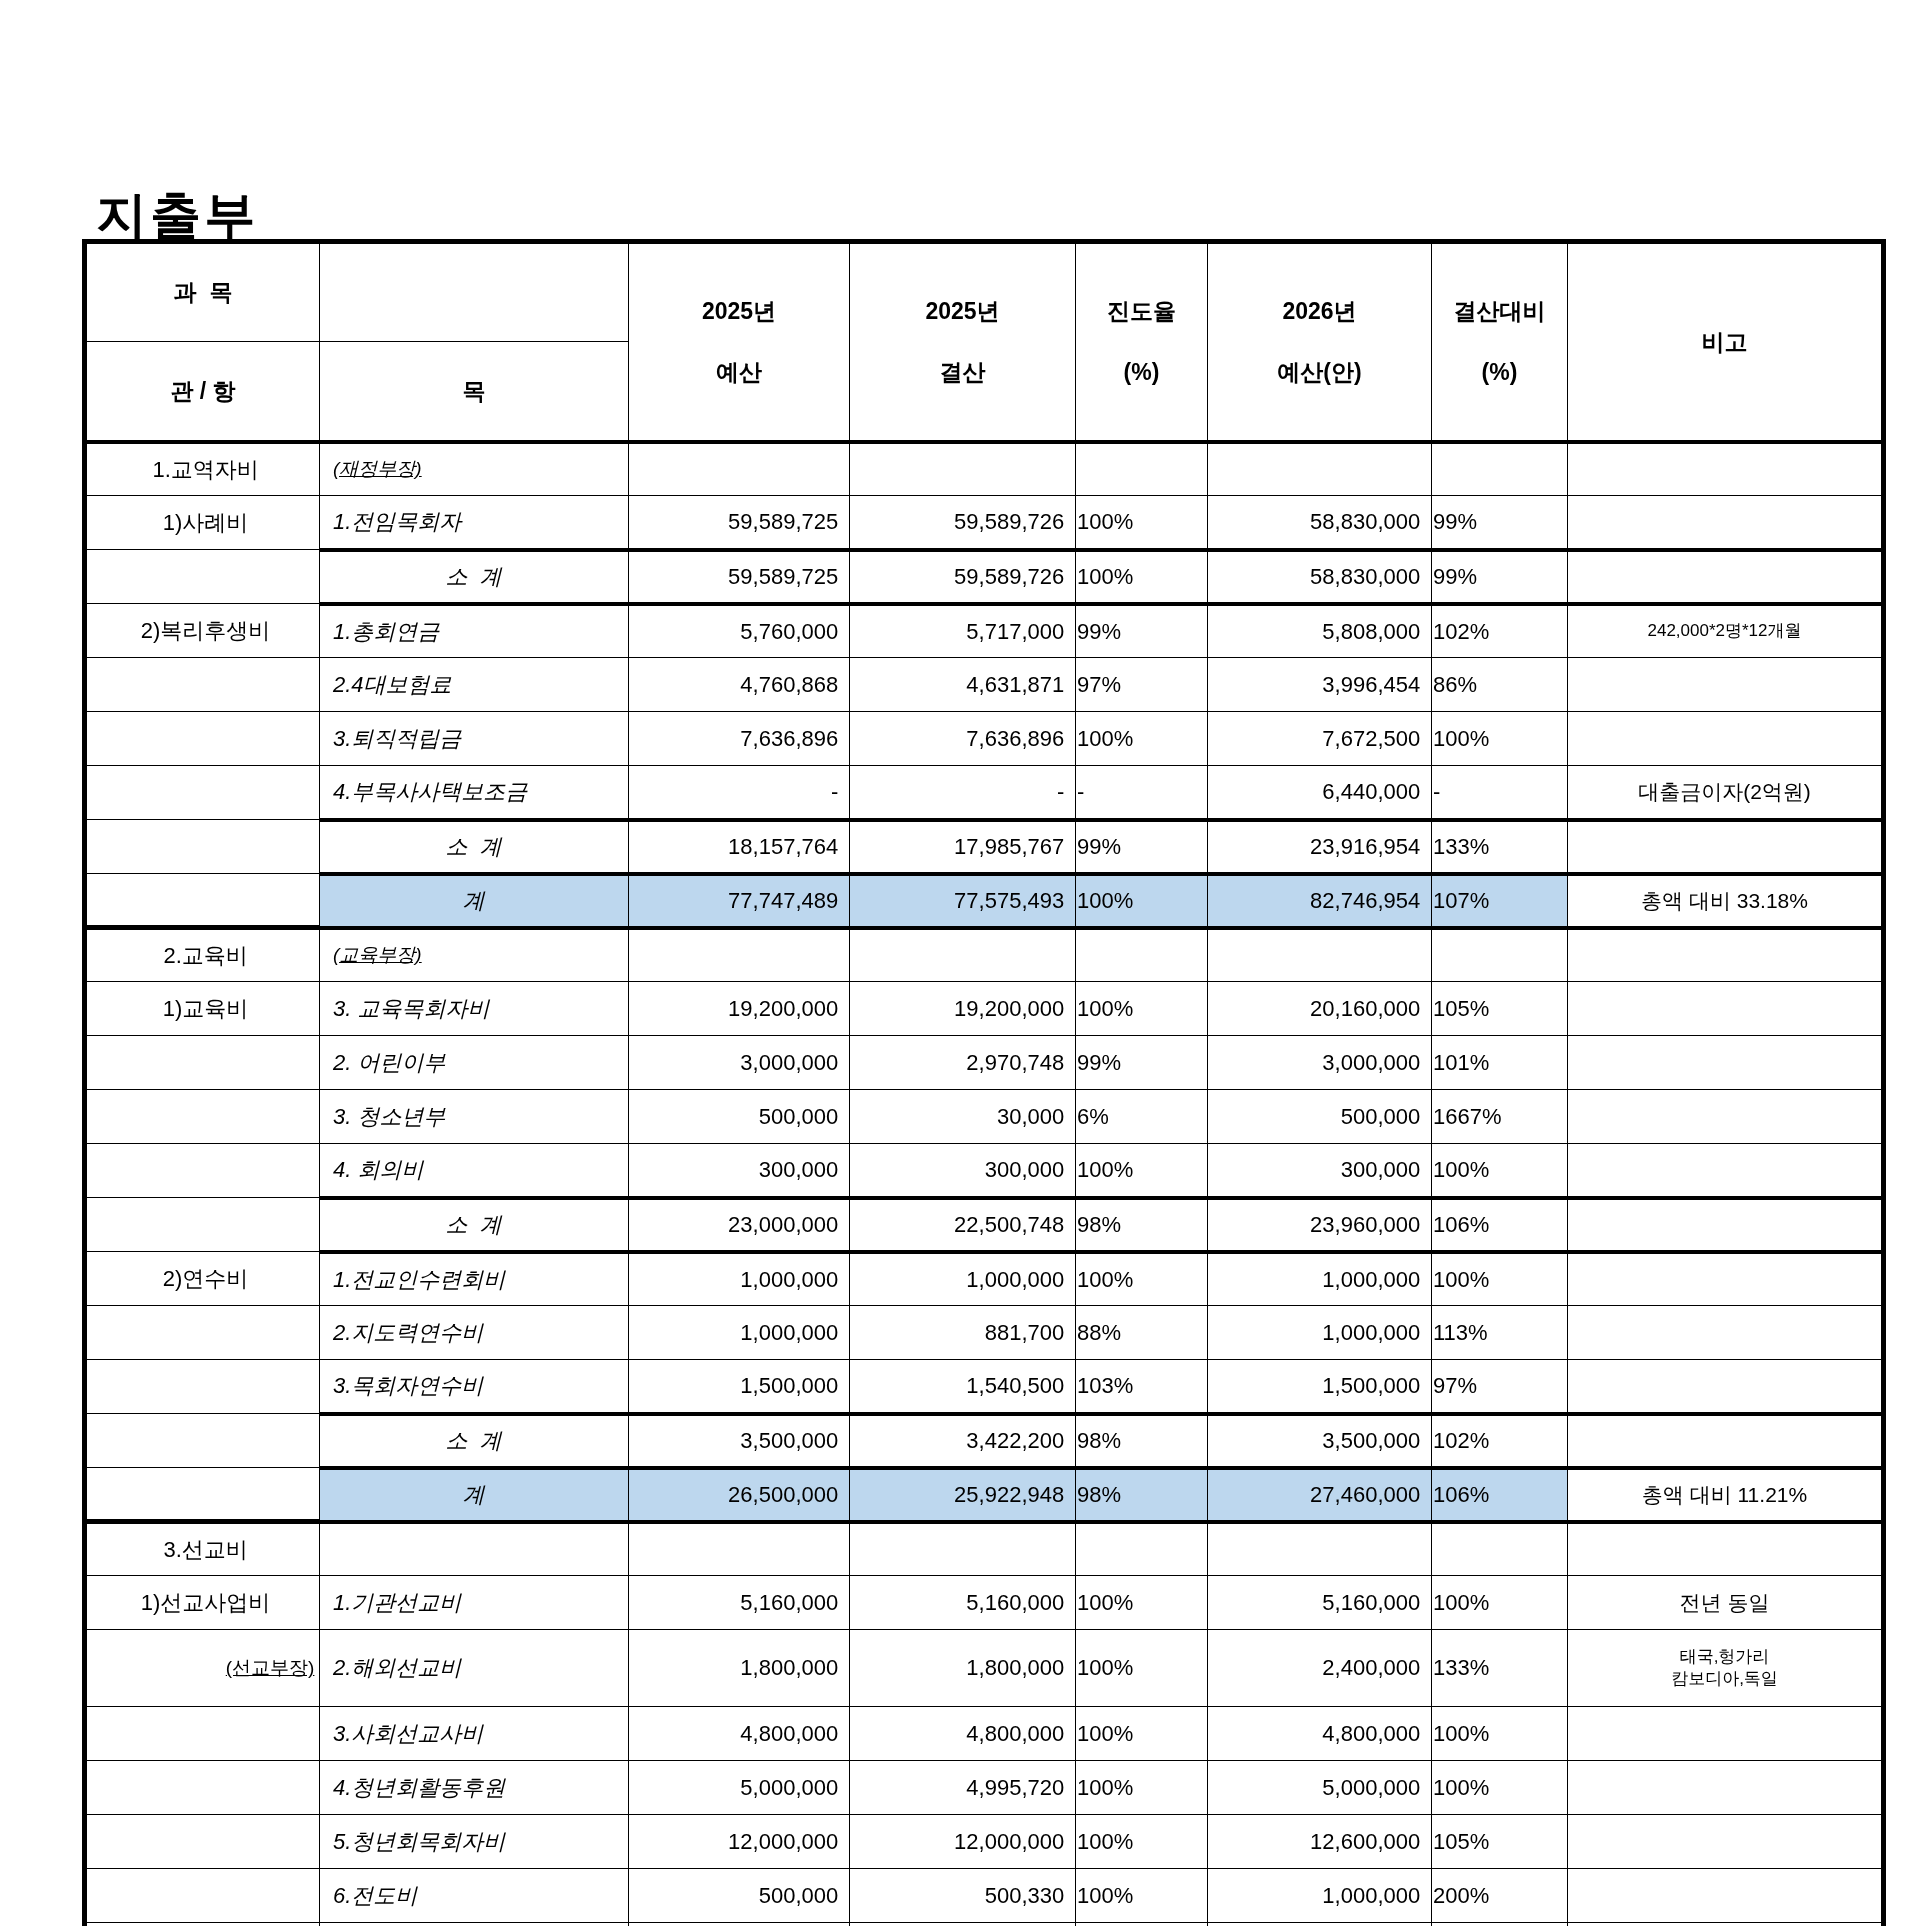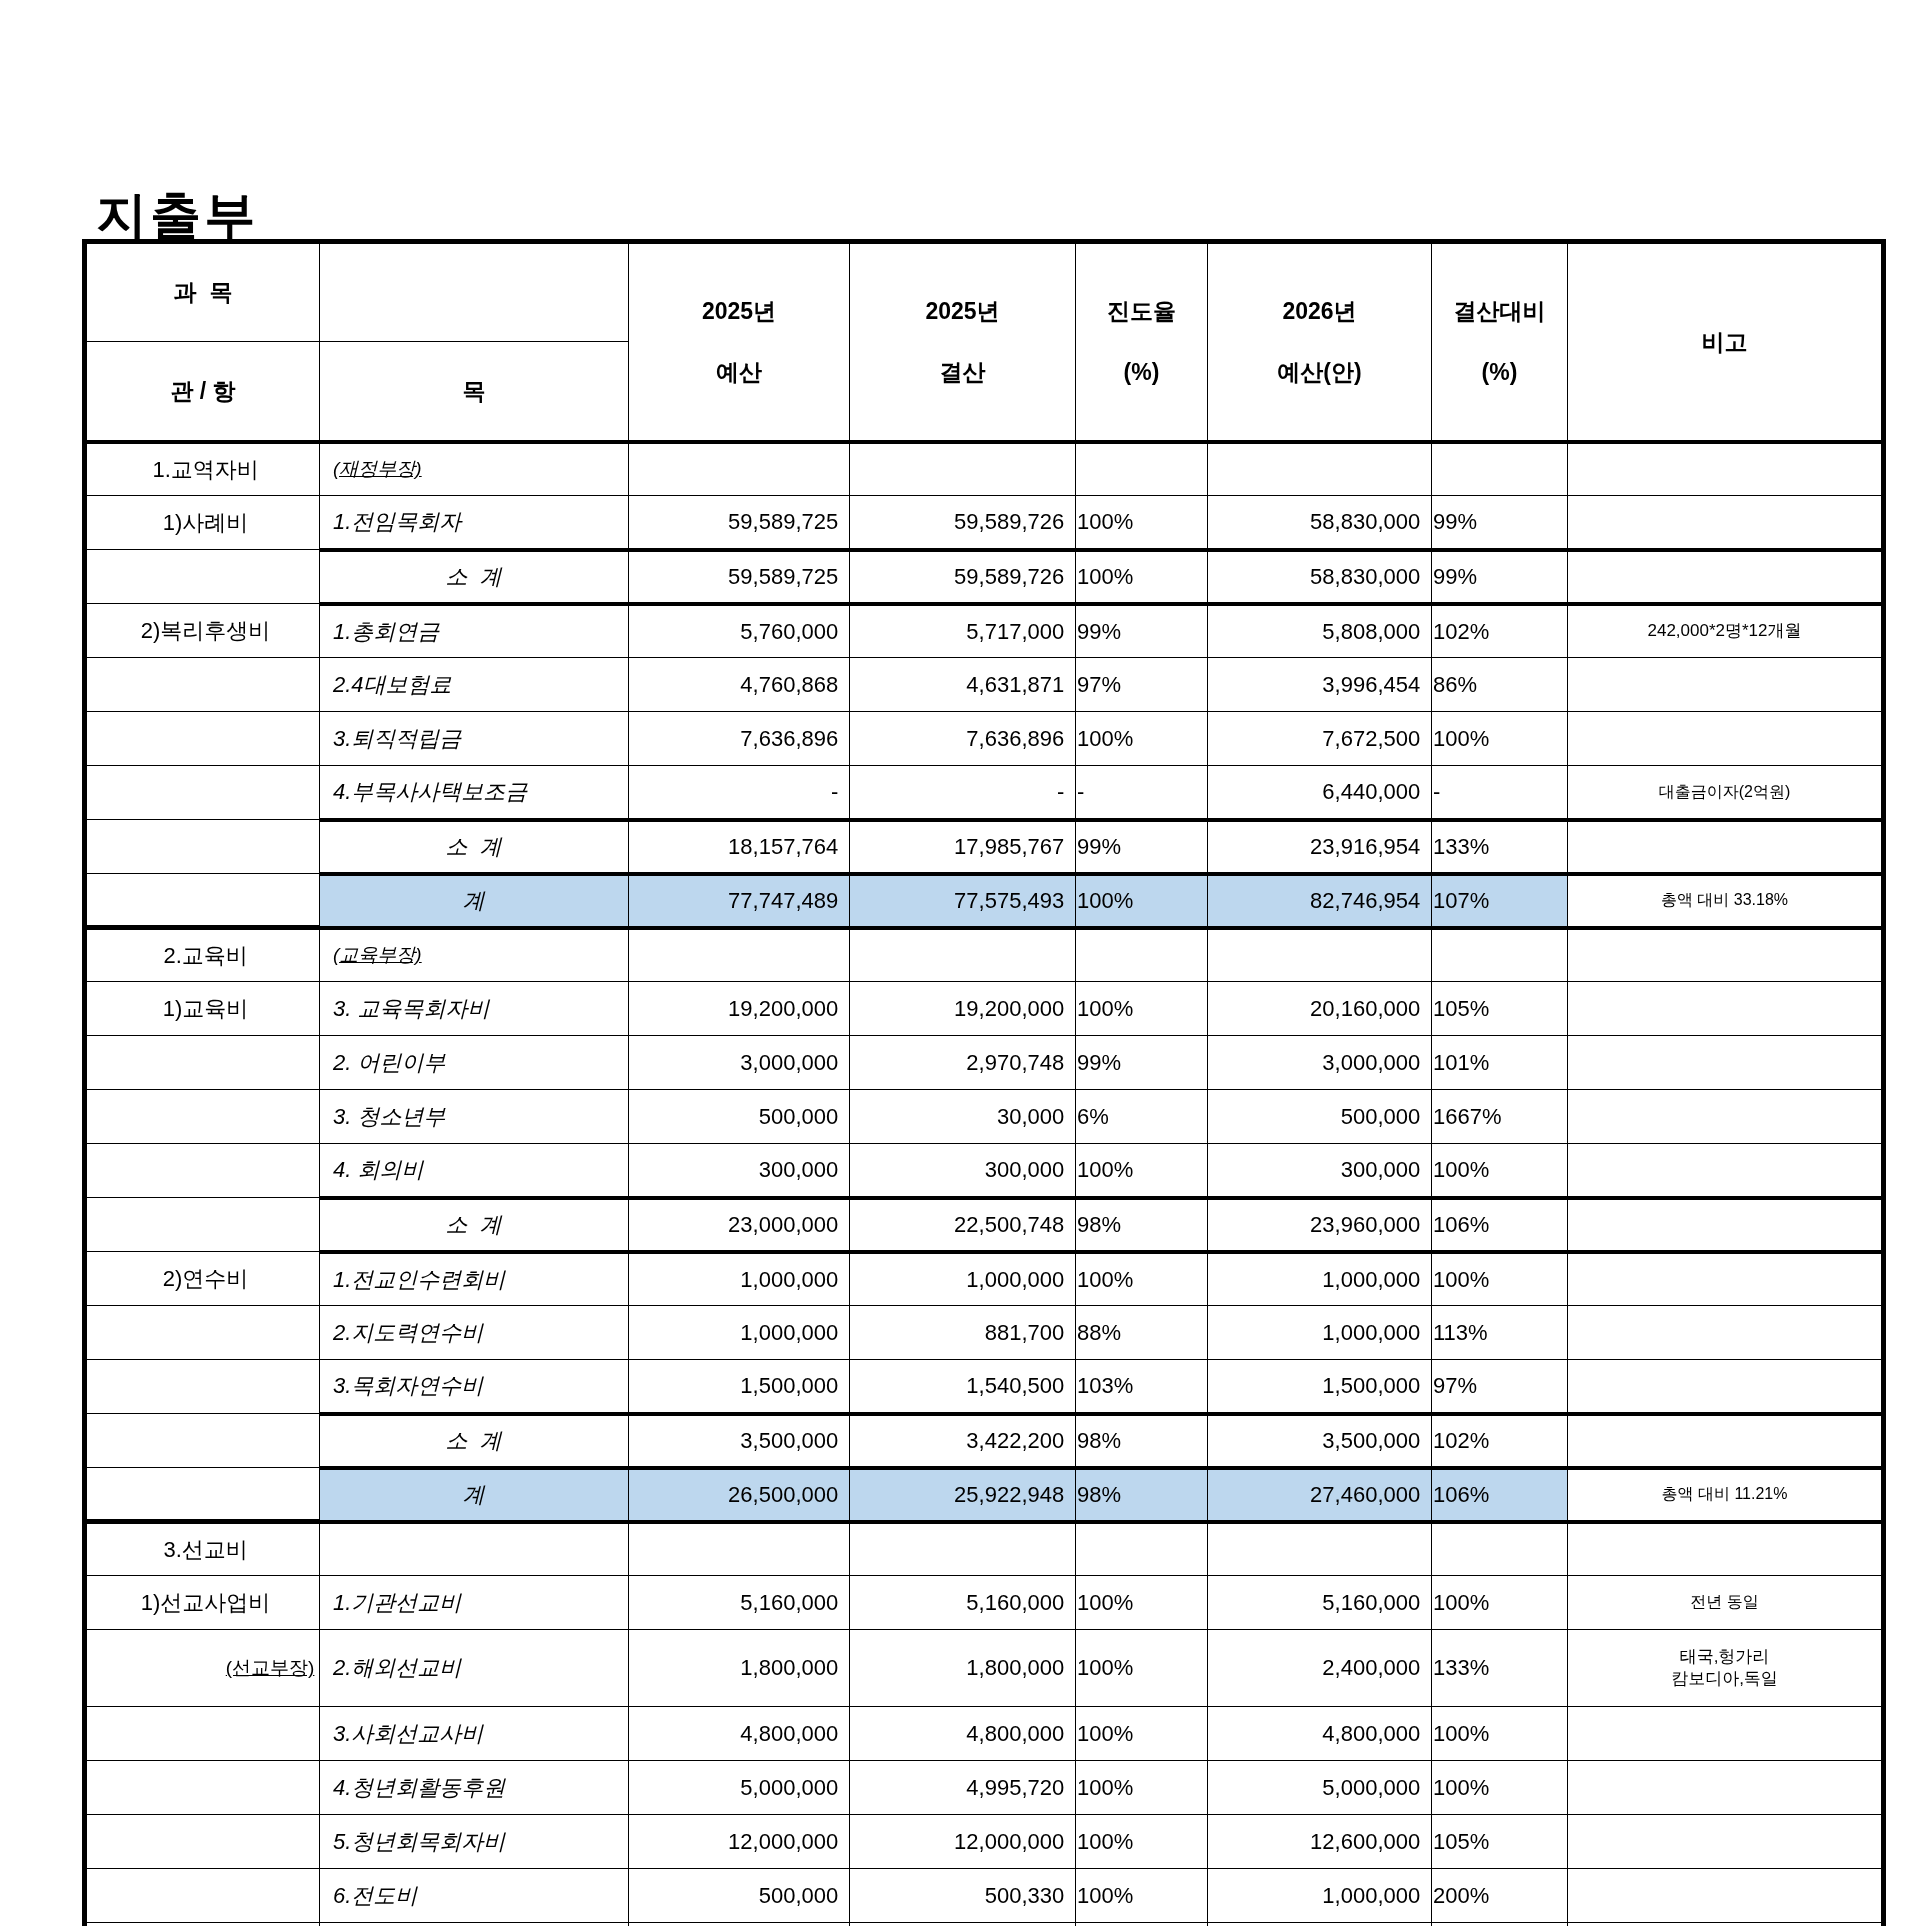--- a/index.html
+++ b/index.html
@@ -39,21 +39,21 @@
   .hgap span { display: block; }
 
   
   td.gwan { text-align: center; padding-left: 6.2px; white-space: pre; }
   td.gwan.right { text-align: right; padding-right: 4.6px; padding-left: 0; }
   td.mok { text-align: left; padding-left: 13px; white-space: pre; font-style: italic; }
   td.mok.center { text-align: center; padding-left: 0; }
   td.ul { text-decoration: underline; font-size: 19px; }
   td.num { text-align: right; padding-right: 10.8px; }
   td.pct { padding-right: 8.5px; }
-  td.note { text-align: center; font-size: 16px; white-space: pre; }
+  td.note { text-align: center; font-size: 21px; white-space: pre; }
   td.note.small { font-size: 17px; line-height: 1.3; }
 
   
   tr.row-subtotal td.band, tr.row-total td.band {
     border-top-width: 4.6px; border-bottom-width: 4.6px;
   }
   tr.row-total td { border-bottom-width: 5px; }
   td.fill { background: var(--hl, #BDD7EE); }
 </style>
 </head>

